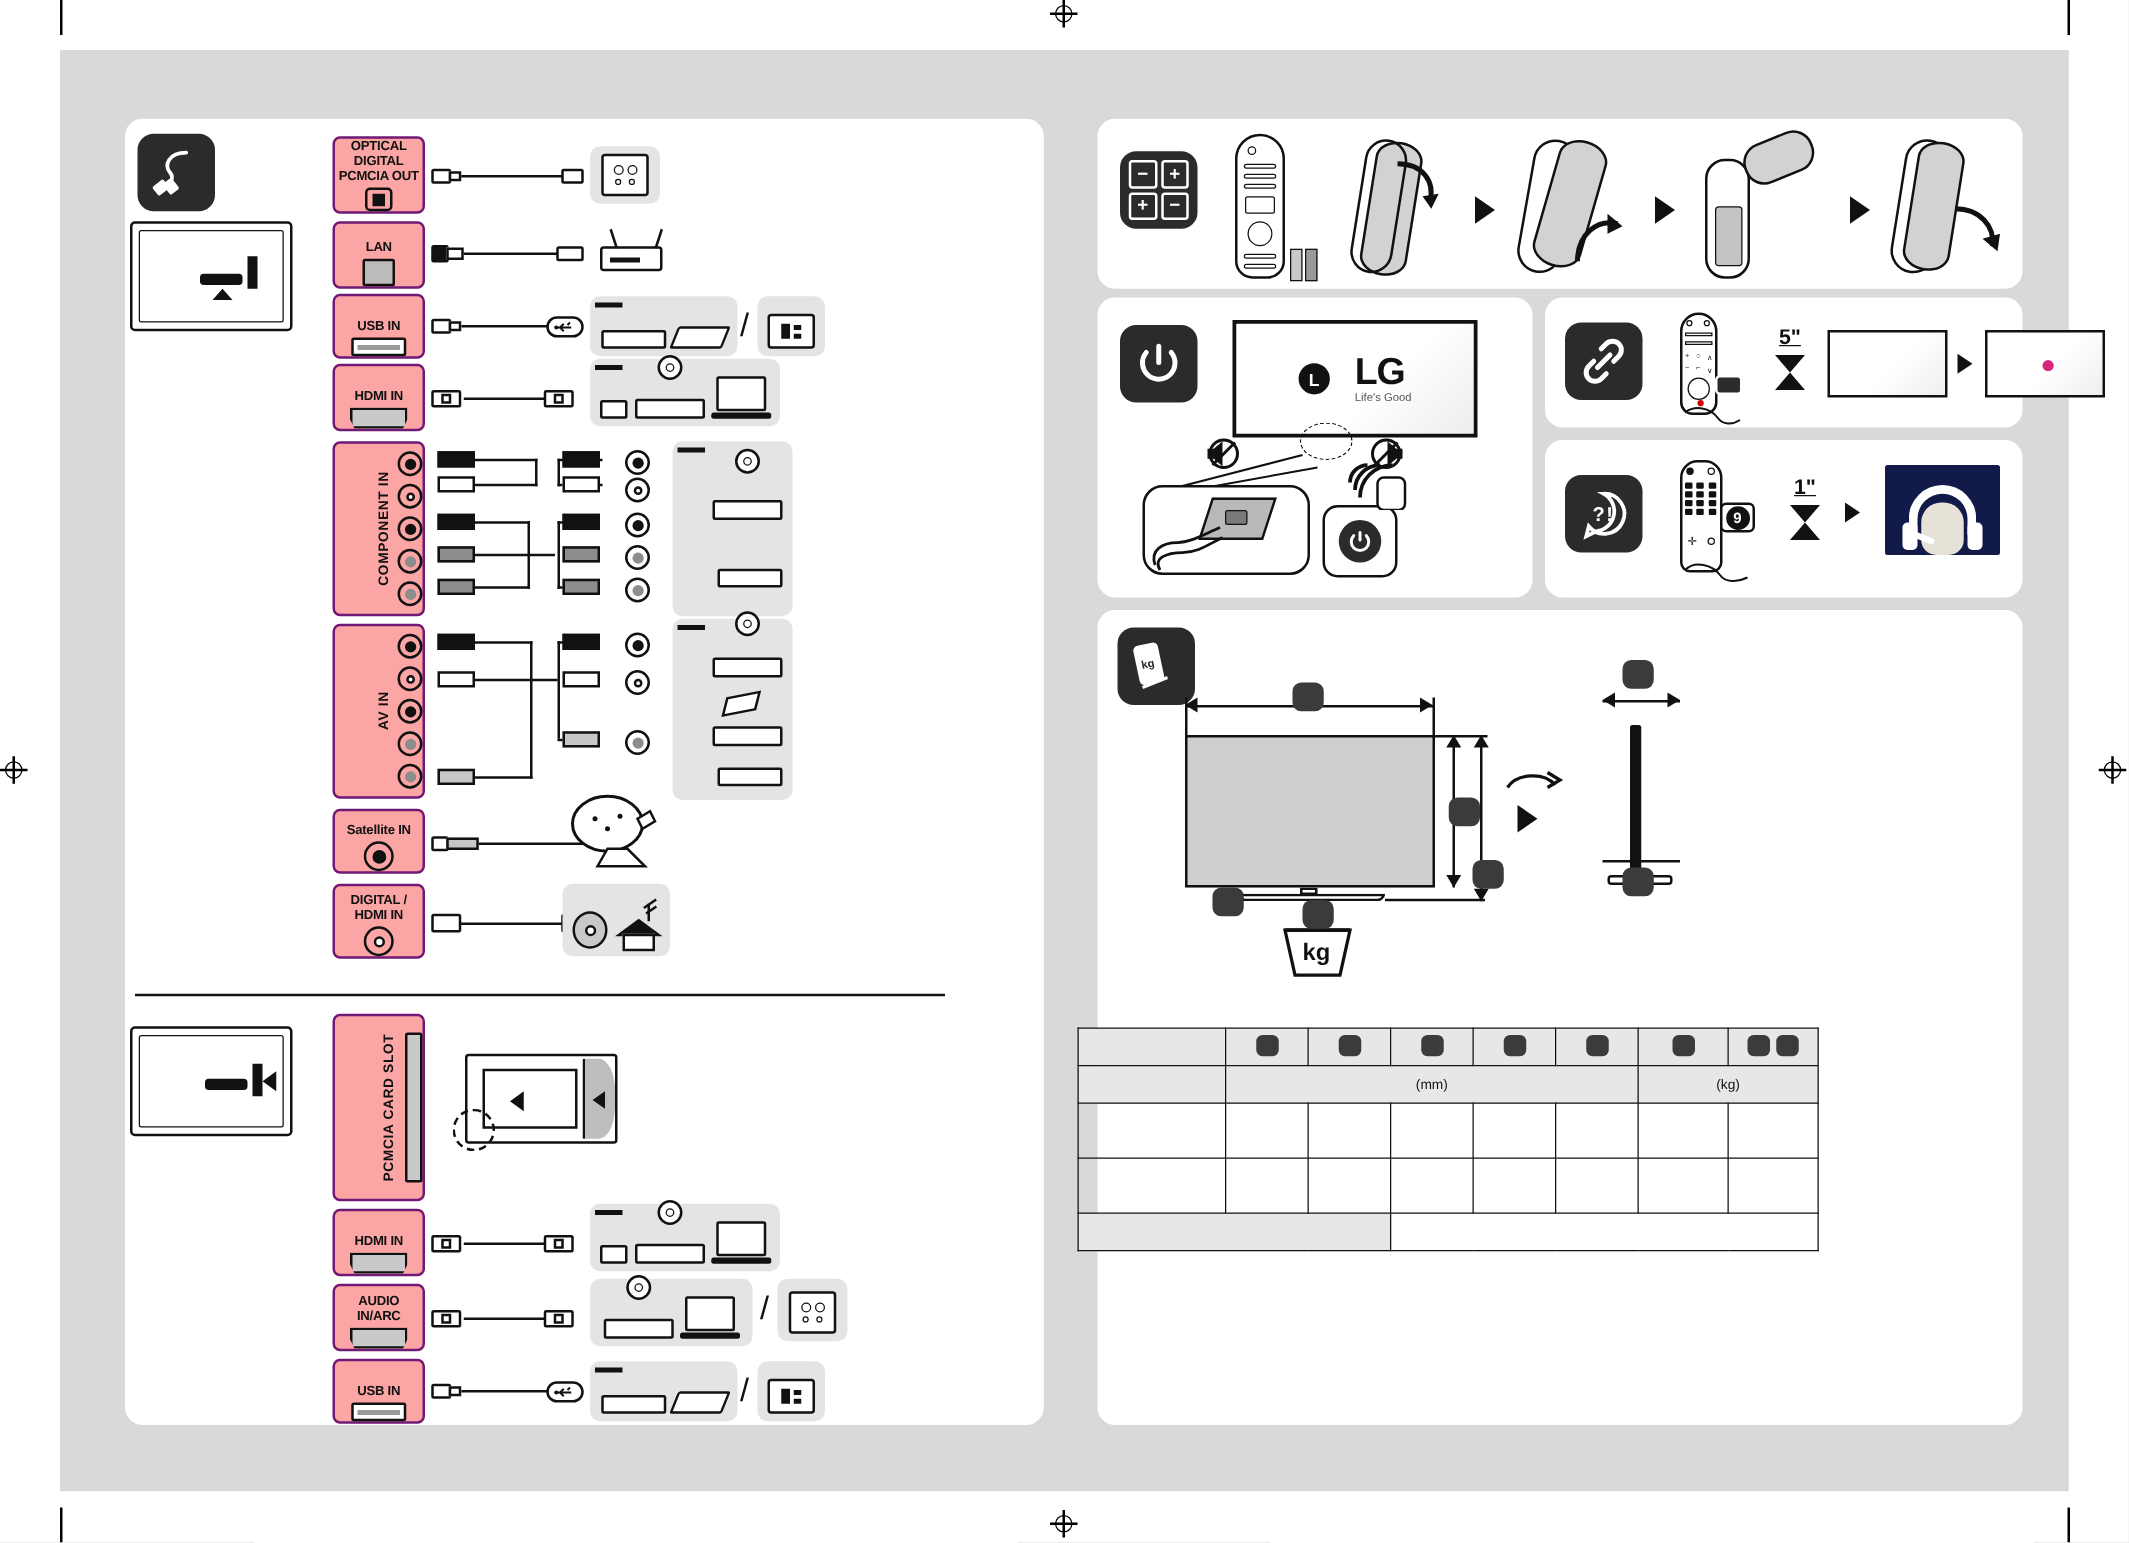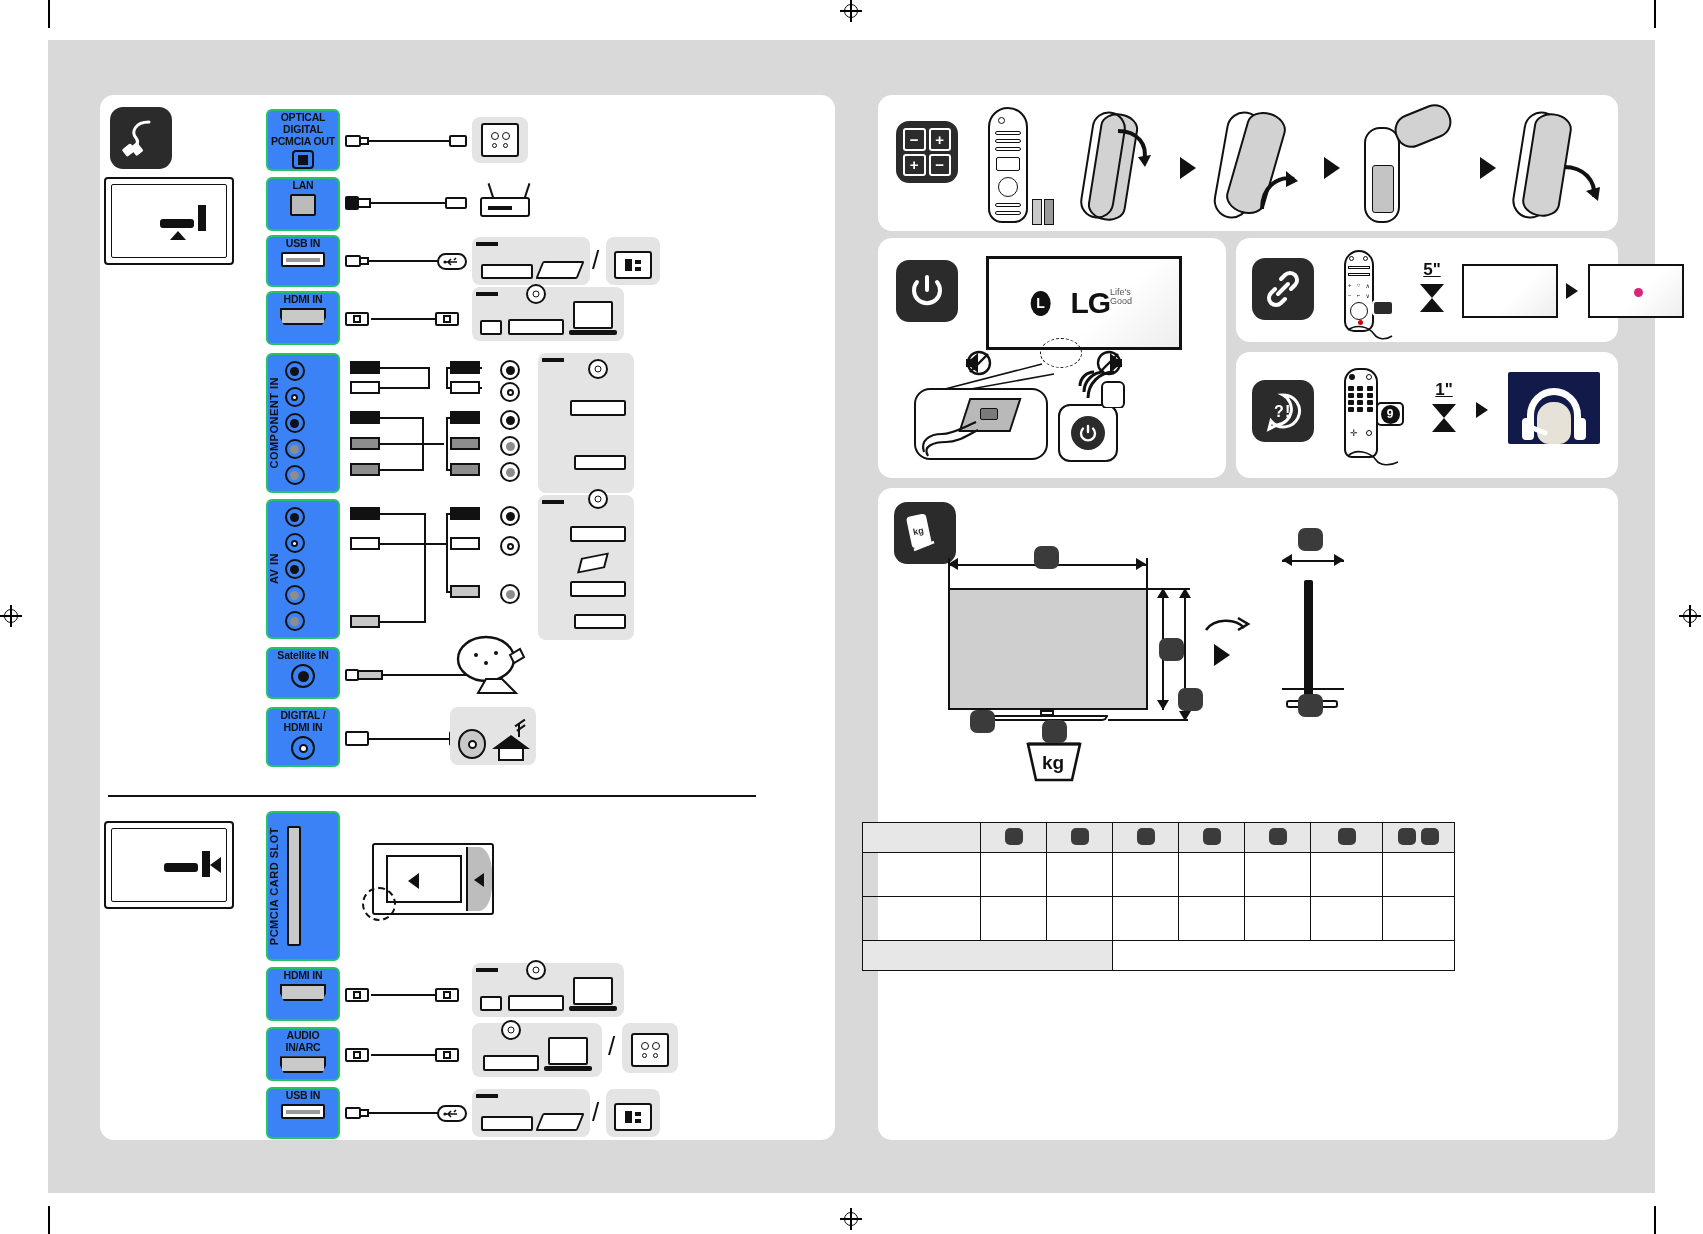--- a/index.html
+++ b/index.html
@@ -39,23 +39,23 @@
   .tv-outline {
     position:absolute; border:2.5px solid #111; border-radius:4px;
     background:#fff;
   }
   .tv-outline .inner {
     position:absolute; left:5px; top:5px; right:5px; bottom:5px;
     border:1.5px solid #111; border-radius:2px;
   }
 
   .port-box {
-    position:absolute; border:2px solid #22c55e; border-radius:6px;
-    background:#3b82f6; display:flex; flex-direction:column;
-    align-items:center; justify-content:flex-start;
+    position:absolute; border:2px solid #701a75; border-radius:6px;
+    background:#fca5a5; display:flex; flex-direction:column;
+    align-items:center; justify-content:flex-end;
   }
   .port-label {
     font-size:10.5px; font-weight:700; color:#111; text-align:center;
     line-height:1.15; letter-spacing:-0.2px;
   }
   .port-label.vert {
     writing-mode:vertical-rl; transform:rotate(180deg);
     font-size:11px; letter-spacing:0.5px;
   }
   .jack-optical {
@@ -718,21 +718,21 @@
   <div class="blackicon" style="left:18px;top:22px;width:62px;height:62px;">
     <svg width="38" height="38" viewBox="0 0 38 38">
       <path d="M19 5 V18" stroke="#fff" stroke-width="4" stroke-linecap="round"></path>
       <path d="M9 10 A13 13 0 1 0 29 10" stroke="#fff" stroke-width="4" fill="none" stroke-linecap="round"></path>
     </svg>
   </div>
 
   <div class="lg-screen" style="left:108px;top:18px;width:196px;height:94px;">
     <div style="position:absolute;left:50%;top:50%;transform:translate(-50%,-50%);display:flex;align-items:center;gap:6px;">
       <span class="lg-mark">L</span>
-      <div style="display:flex;line-height:1;margin-left:14px;">
+      <div style="display:flex;flex-direction:column;line-height:1;margin-left:14px;">
         <span class="lg-logo">LG</span>
         <span class="lg-tag">Life's Good</span>
       </div>
     </div>
   </div>
 
   <div style="position:absolute;left:84px;top:112px;width:30px;height:26px;">
     <svg width="30" height="26" viewBox="0 0 30 26">
       <path d="M4 9 h5 l7 -6 v20 l-7 -6 H4 z" fill="#111"></path>
       <circle cx="17" cy="13" r="11" stroke="#111" stroke-width="2.4" fill="none"></circle>
@@ -957,20 +957,25 @@
       <tr>
         <td class="hd"></td>
         <td class="hd"><span class="cellblob"></span></td>
         <td class="hd"><span class="cellblob"></span></td>
         <td class="hd"><span class="cellblob"></span></td>
         <td class="hd"><span class="cellblob"></span></td>
         <td class="hd"><span class="cellblob"></span></td>
         <td class="hd"><span class="cellblob"></span></td>
         <td class="hd"><span class="cellblob"></span><span class="cellblob" style="margin-left:5px;"></span></td>
       </tr>
+      <tr>
+        <td class="hd"></td>
+        <td class="unit" colspan="5">(mm)</td>
+        <td class="unit" colspan="2">(kg)</td>
+      </tr>
       <tr style="height:44px;">
         <td></td>
         <td></td>
         <td></td>
         <td></td>
         <td></td>
         <td></td>
         <td></td>
         <td></td>
       </tr>

